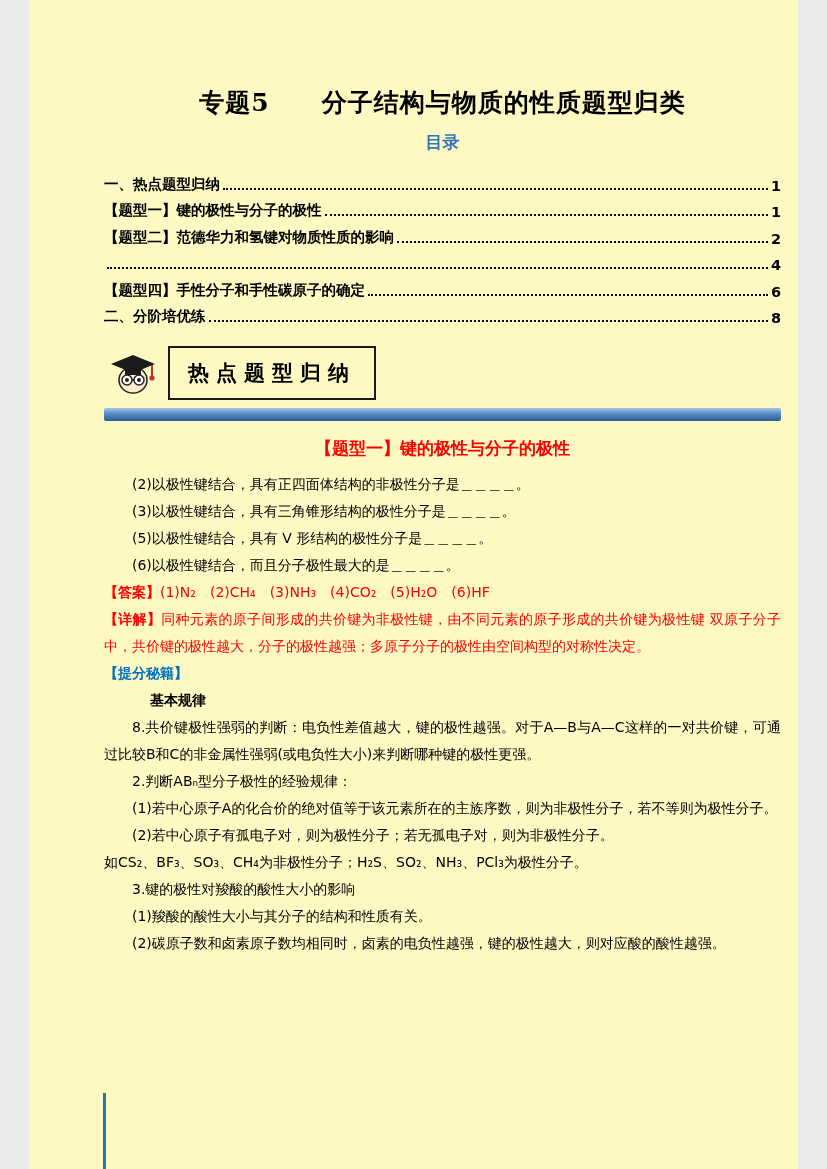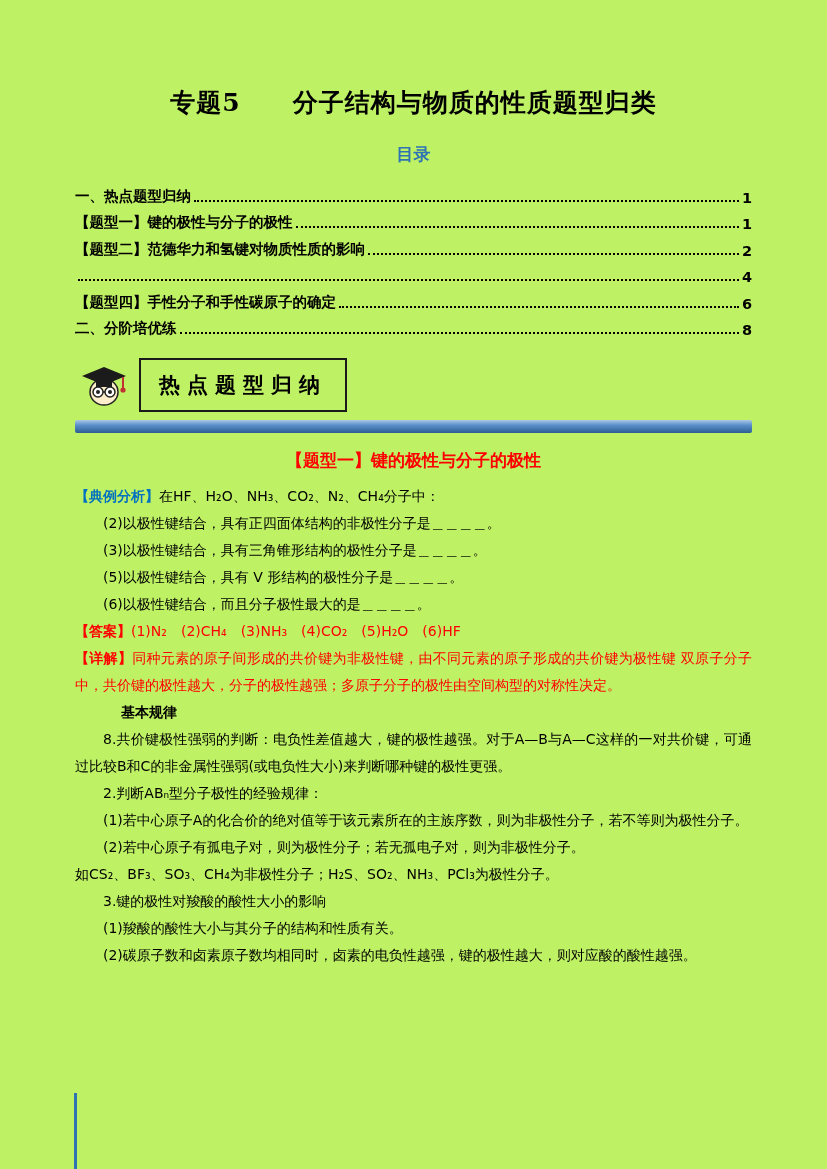--- a/index.html
+++ b/index.html
@@ -1,34 +1,34 @@
 <!DOCTYPE html>
 <html><head>
 <meta charset="utf-8">
 <style>
   * { box-sizing: border-box; }
   html,body { margin:0; padding:0; background:#e9e9e9; }
   .page {
     position: relative;
-    width: 827px; height: 1169px;
+    width: 769px; height: 1169px;
     margin: 0 auto;
-    background: #bef264;
+    background: #fef9c3;
     font-family: "DejaVu Sans", "Liberation Sans", sans-serif;
     color:#000;
     overflow: hidden;
   }
   .content { position:absolute; left:75px; top:86px; width:677px; }
 
   .doc-title {
     margin:0; text-align:center;
     font-size:25px; font-weight:bold; letter-spacing:1px;
     font-family:"DejaVu Serif","Liberation Serif",serif;
   }
   .toc-title {
-    margin-top:24px; text-align:center;
+    margin-top:12px; text-align:center;
     color:#2E74B5; font-size:17px; font-weight:bold;
   }
   .toc { margin-top:13px; }
   .toc-row {
     display:flex; align-items:flex-end;
     font-weight:bold; font-size:14.5px; height:26.5px; cursor:pointer;justify-content:center;
   }
   .toc-label { white-space:nowrap; }
   .toc-dots { flex:1; border-bottom:2px dotted #000; margin:0 3px 4px 3px; min-width:20px; }
   .toc-page { white-space:nowrap; }
@@ -127,39 +127,39 @@
       </span>
       <span class="banner-box">热点题型归纳</span>
     </div>
 
     <div class="divider-bar"></div>
 
     <h2 class="section-heading">【题型一】键的极性与分子的极性</h2>
 
     <div class="body-block">
 
-      <p class="jtext">
-        <span class="tag-blue">【典例分析】</span><span>在HF、H₂O、NH₃、CO₂、N₂、CH₄分子中：</span>
-      </p>
 
       <div class="q-list">
         <p>(2)以极性键结合，具有正四面体结构的非极性分子是＿＿＿＿。</p>
         <p>(3)以极性键结合，具有三角锥形结构的极性分子是＿＿＿＿。</p>
         <p>(5)以极性键结合，具有 V 形结构的极性分子是＿＿＿＿。</p>
         <p>(6)以极性键结合，而且分子极性最大的是＿＿＿＿。</p>
       </div>
 
       <p class="red">
         <span class="bold">【答案】</span><span>(1)N₂　(2)CH₄　(3)NH₃　(4)CO₂　(5)H₂O　(6)HF</span>
       </p>
 
       <p class="red jtext">
         <span class="bold">【详解】</span><span>同种元素的原子间形成的共价键为非极性键，由不同元素的原子形成的共价键为极性键 双原子分子中，共价键的极性越大，分子的极性越强；多原子分子的极性由空间构型的对称性决定。</span>
       </p>
 
+      <p>
+        <span class="tag-blue">【提分秘籍】</span>
+      </p>
 
       <p class="subhead">基本规律</p>
 
       <p class="jtext p-indent">8.共价键极性强弱的判断：电负性差值越大，键的极性越强。对于A—B与A—C这样的一对共价键，可通过比较B和C的非金属性强弱(或电负性大小)来判断哪种键的极性更强。</p>
       <p class="jtext p-indent">2.判断ABₙ型分子极性的经验规律：</p>
       <p class="jtext p-indent">(1)若中心原子A的化合价的绝对值等于该元素所在的主族序数，则为非极性分子，若不等则为极性分子。</p>
       <p class="jtext p-indent">(2)若中心原子有孤电子对，则为极性分子；若无孤电子对，则为非极性分子。</p>
       <p class="jtext">如CS₂、BF₃、SO₃、CH₄为非极性分子；H₂S、SO₂、NH₃、PCl₃为极性分子。</p>
       <p class="jtext p-indent">3.键的极性对羧酸的酸性大小的影响</p>
       <p class="jtext p-indent">(1)羧酸的酸性大小与其分子的结构和性质有关。</p>

